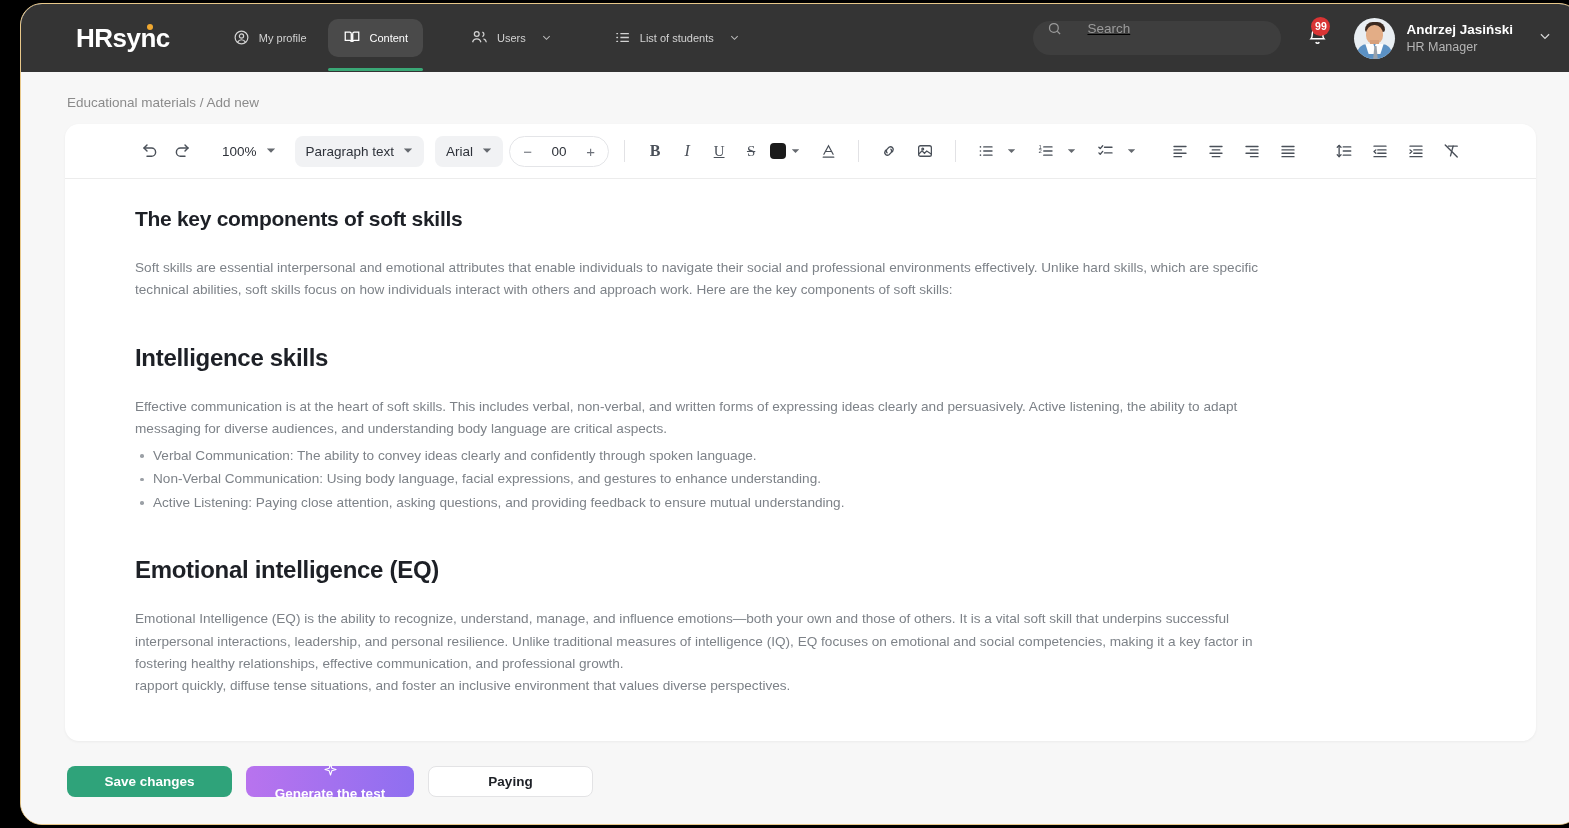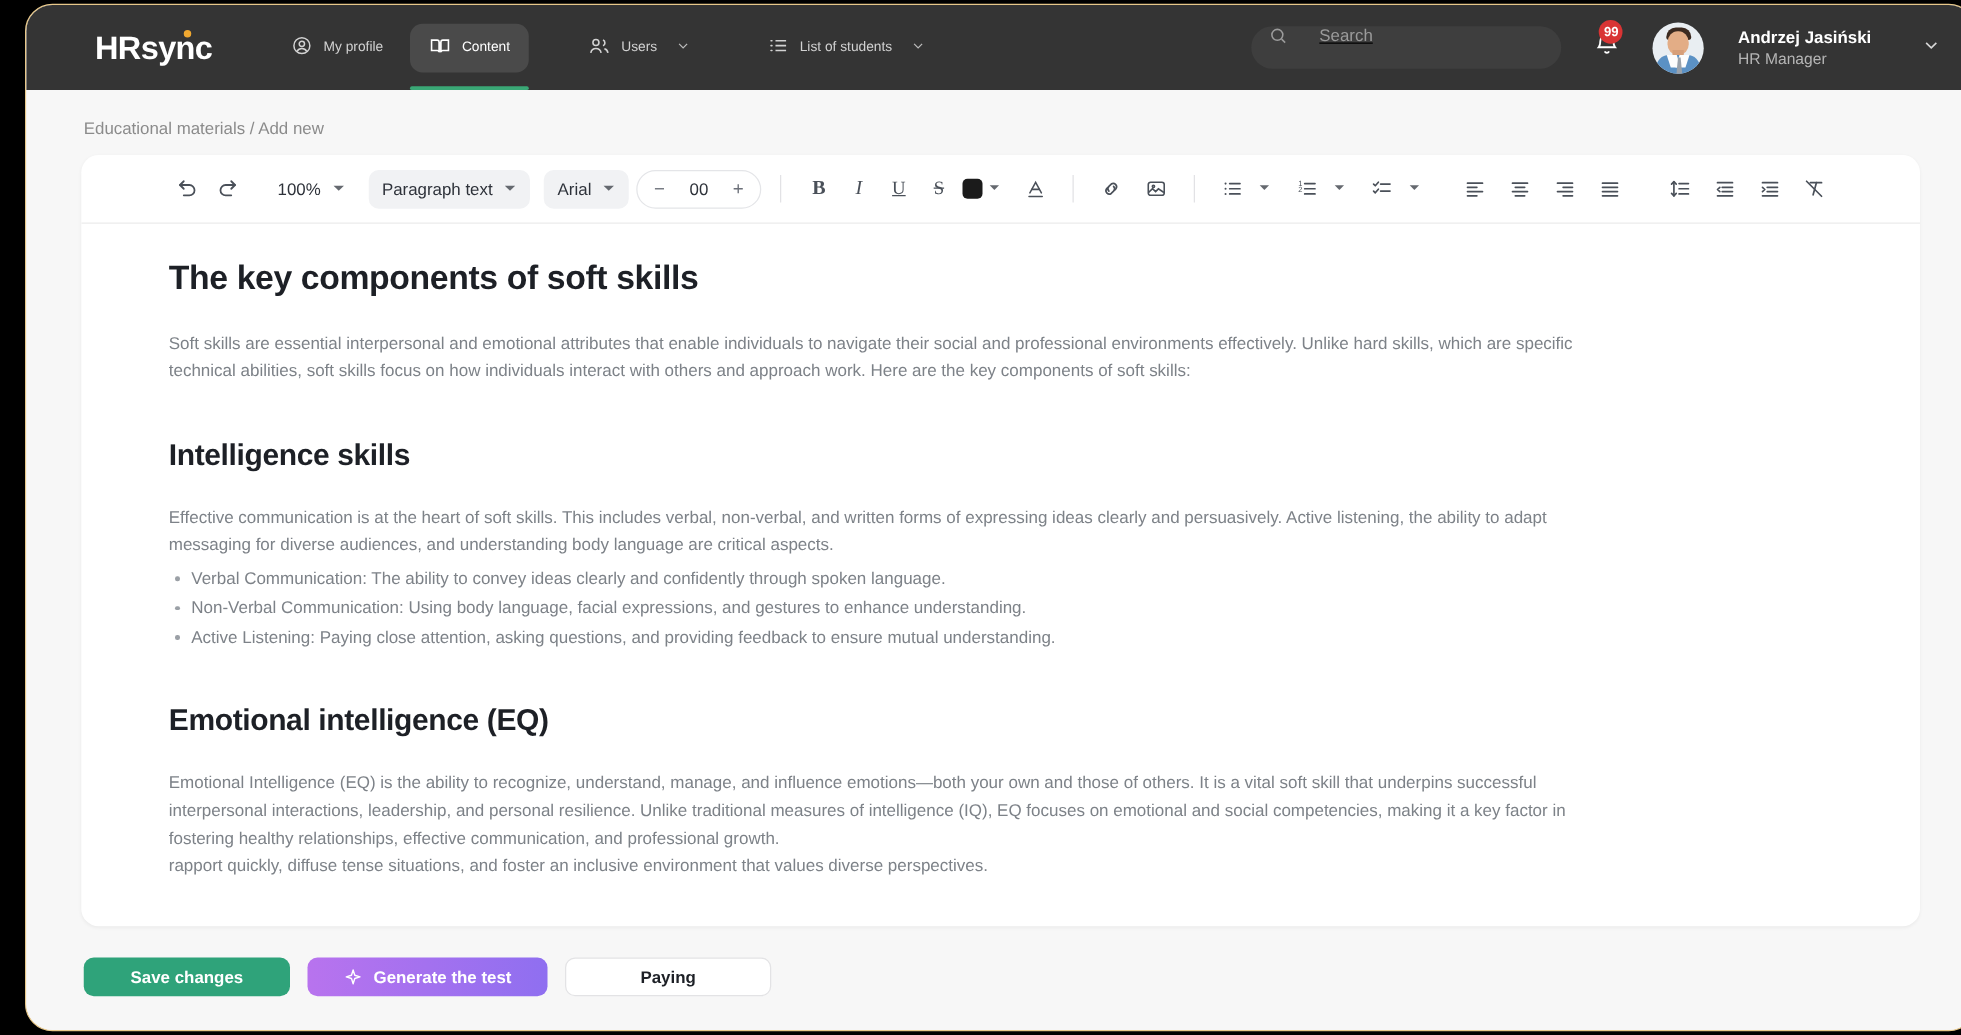--- a/index.html
+++ b/index.html
@@ -119,21 +119,21 @@
     border-radius: 10px;
     color: #fff;
     font-size: 10.5px;
     font-weight: 700;
     display: flex;
     align-items: center;
     justify-content: center;
     padding: 0 3px;
   }
 
-  .user-block { display: flex; align-items: center; gap: 27px; cursor: pointer; }
+  .user-block { display: flex; align-items: center; gap: 11px; cursor: pointer; }
   .avatar {
     width: 41px; height: 41px;
     border-radius: 50%;
     overflow: hidden;
     background: #e9eef2;
     position: relative;
     flex: 0 0 41px;
   }
   .avatar .face   { position:absolute; left:12px; top:7px; width:17px; height:19px; background:#e3ad86; border-radius:48% 48% 45% 45%; }
   .avatar .hair   { position:absolute; left:10.5px; top:4px; width:20px; height:10px; background:#3b2a20; border-radius:10px 10px 3px 3px; }
@@ -238,21 +238,21 @@
   }
   .mini-chev { color: #65696f; }
 
   
   .doc {
     flex: 1;
     overflow: hidden;
     padding: 28px 70px 20px 70px;
   }
   .doc h1 {
-    font-size: 27px;
+    font-size: 21px;
     font-weight: 700;
     color: #1d2026;
     letter-spacing: -0.3px;
     margin-bottom: 26px;
   }
   .doc h2 {
     font-size: 24px;
     font-weight: 700;
     color: #1d2026;
     letter-spacing: -0.3px;
@@ -301,21 +301,21 @@
     display: inline-flex;
     align-items: center;
     justify-content: center;
     gap: 9px;
     cursor: pointer;
     border: none;
     font-family: "Liberation Sans", sans-serif;
     white-space: nowrap;
   }
   .btn-save   { width: 165px; background: #2fa37a; color: #ffffff; }
-  .btn-gen    { width: 192px; background: linear-gradient(90deg,#b873ee 0%,#8f6ff0 100%); color: #ffffff; }
+  .btn-gen    { width: 168px; background: linear-gradient(90deg,#b873ee 0%,#8f6ff0 100%); color: #ffffff; flex-direction: column; }
   .btn-cancel { width: 165px; background: #ffffff; color: #1d2026; border: 1px solid #e3e3e5; }
 </style>
 </head>
 <body>
 
 <div class="app-frame">
 
   <div class="header">
 
     <div class="logo">

